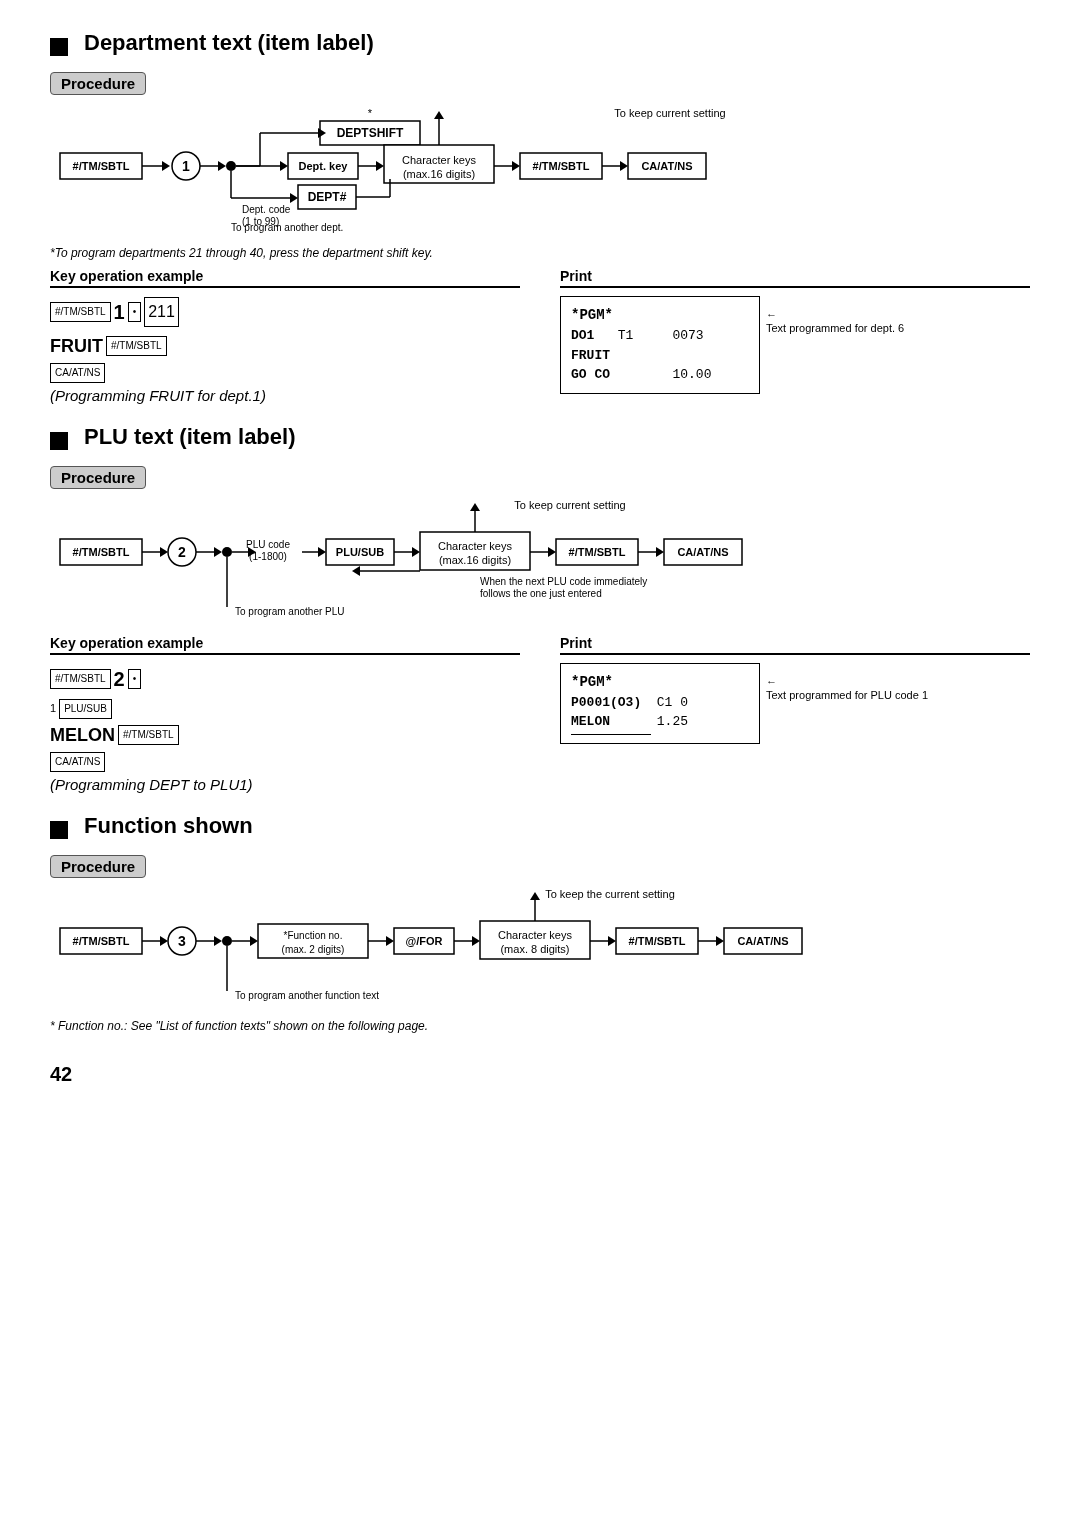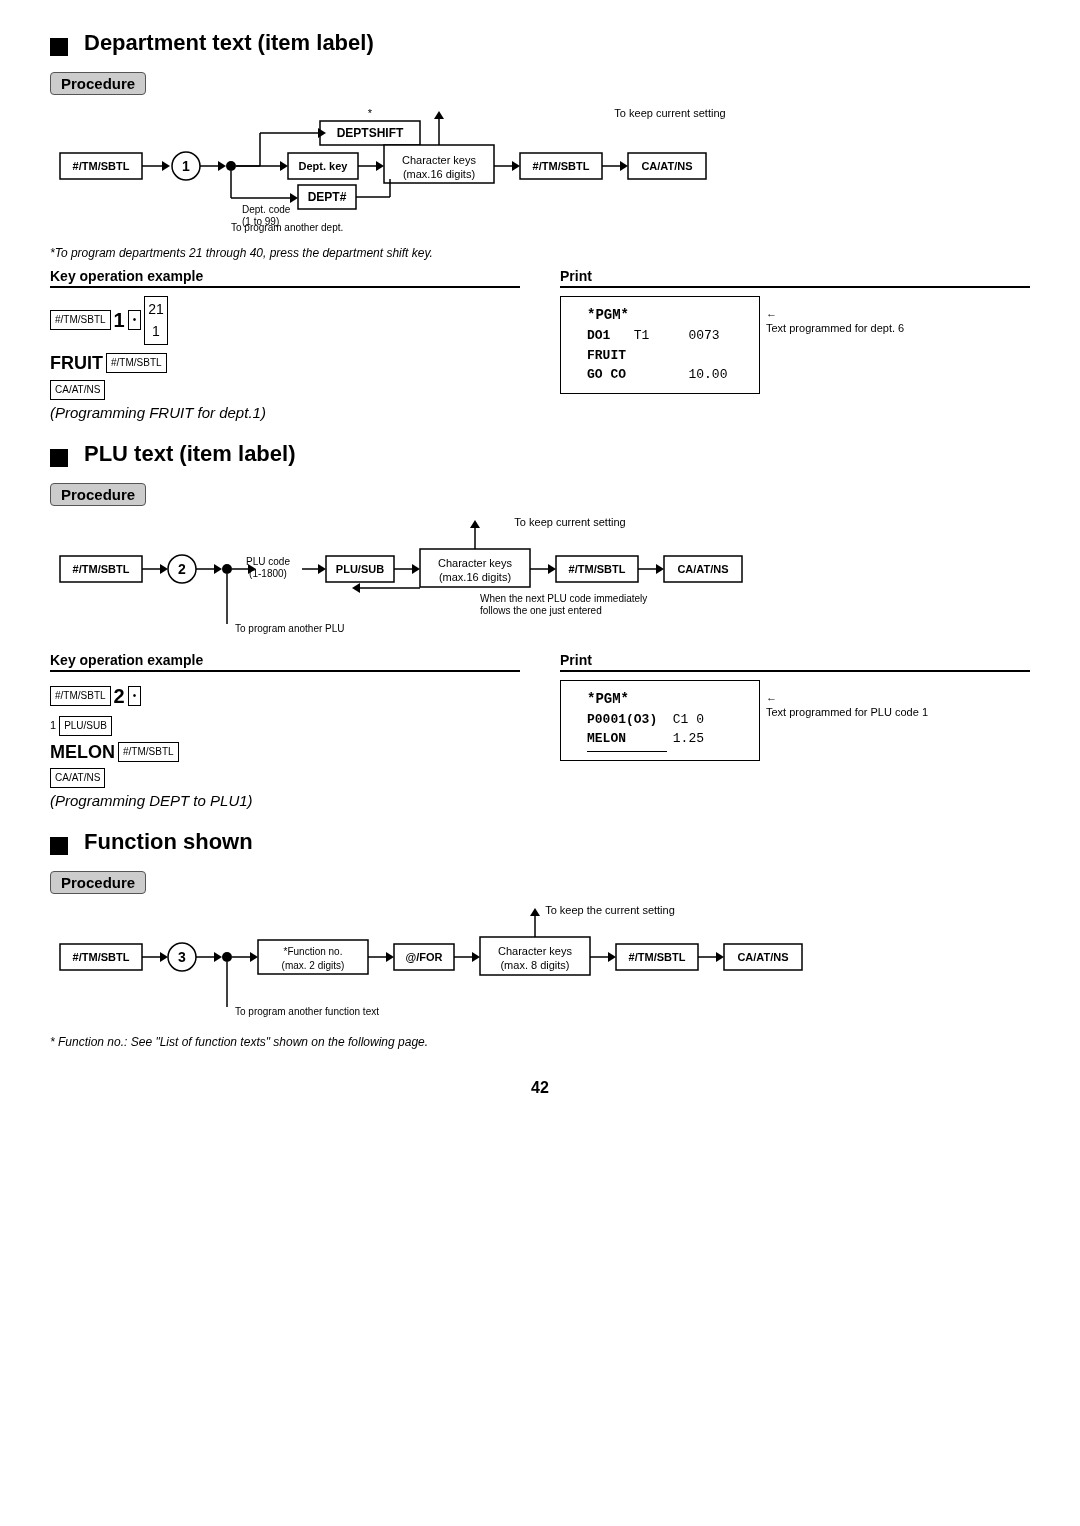--- a/index.html
+++ b/index.html
@@ -89,21 +89,21 @@
     }
 
     .big-key {
       font-size: 20px;
       font-weight: bold;
     }
 
     
     .print-area {
       border: 1.5px solid #000;
-      padding: 8px 26px;
+      padding: 8px 10px;
       font-size: 13px;
       font-family: 'Courier New', Courier, monospace;
       line-height: 1.5;
       background: #fff;
       min-width: 200px;
       position: relative;
     }
 
     .print-area .pgm-line {
       font-size: 14px;
@@ -120,24 +120,24 @@
     .section-separator {
       margin: 20px 0;
     }
 
     
     svg text {
       font-family: Arial, Helvetica, sans-serif;
     }
 
     .page-number {
-      font-size: 16px;
+      font-size: 20px;
       font-weight: bold;
       margin-top: 30px;
-      text-align: center;
+      text-align: left;
     }
 
     .footnote {
       font-size: 12px;
       margin-top: 8px;
       font-style: italic;
     }
 
     .print-with-note {
       display: flex;
@@ -246,21 +246,21 @@
     <div class="examples-row">
       <div class="example-block">
         <div class="example-title">
           <span>Key operation example</span>
         </div>
         <div class="key-op-area">
           <div style="display:flex; align-items:center; gap:3px; margin-bottom:4px;">
             <span class="small-box">#/TM/SBTL</span>
             <span class="big-key">1</span>
             <span class="small-box">•</span>
-            <span style="font-size:14px; display:flex; flex-direction:column; align-items:center; border:1px solid #000; padding:1px 3px;">
+            <span style="font-size:16px; display:flex; flex-direction:row; align-items:center; border:1px solid #000; padding:1px 3px;">
               <span>21</span>
               <span>1</span>
             </span>
           </div>
           <div style="display:flex; align-items:center; gap:3px;">
             <span style="font-size:18px; font-weight:bold;">FRUIT</span>
             <span class="small-box">#/TM/SBTL</span>
           </div>
           <div style="margin-top:2px;">
             <span class="small-box">CA/AT/NS</span>

